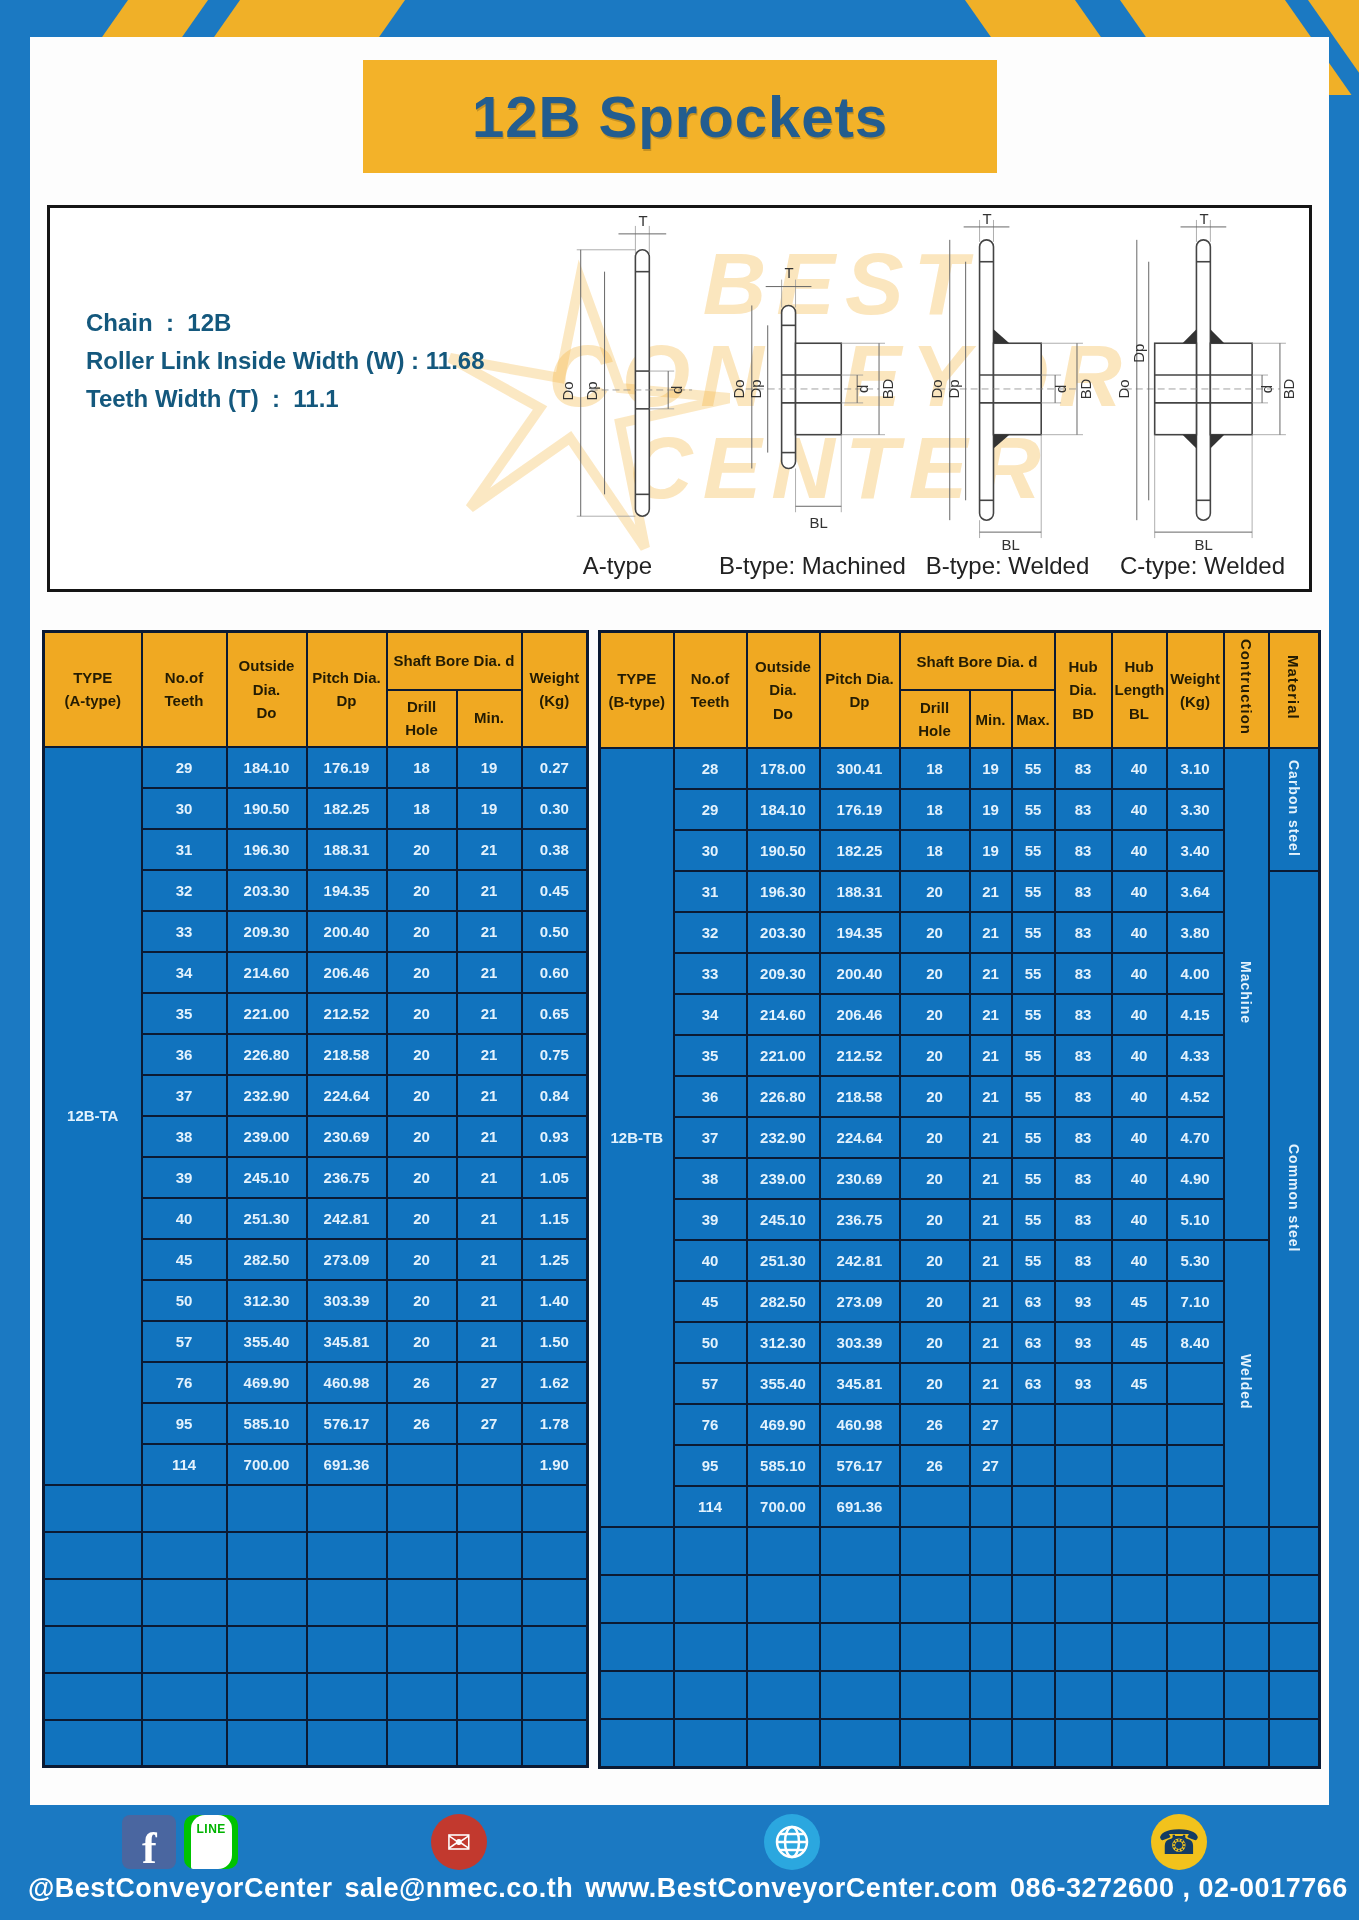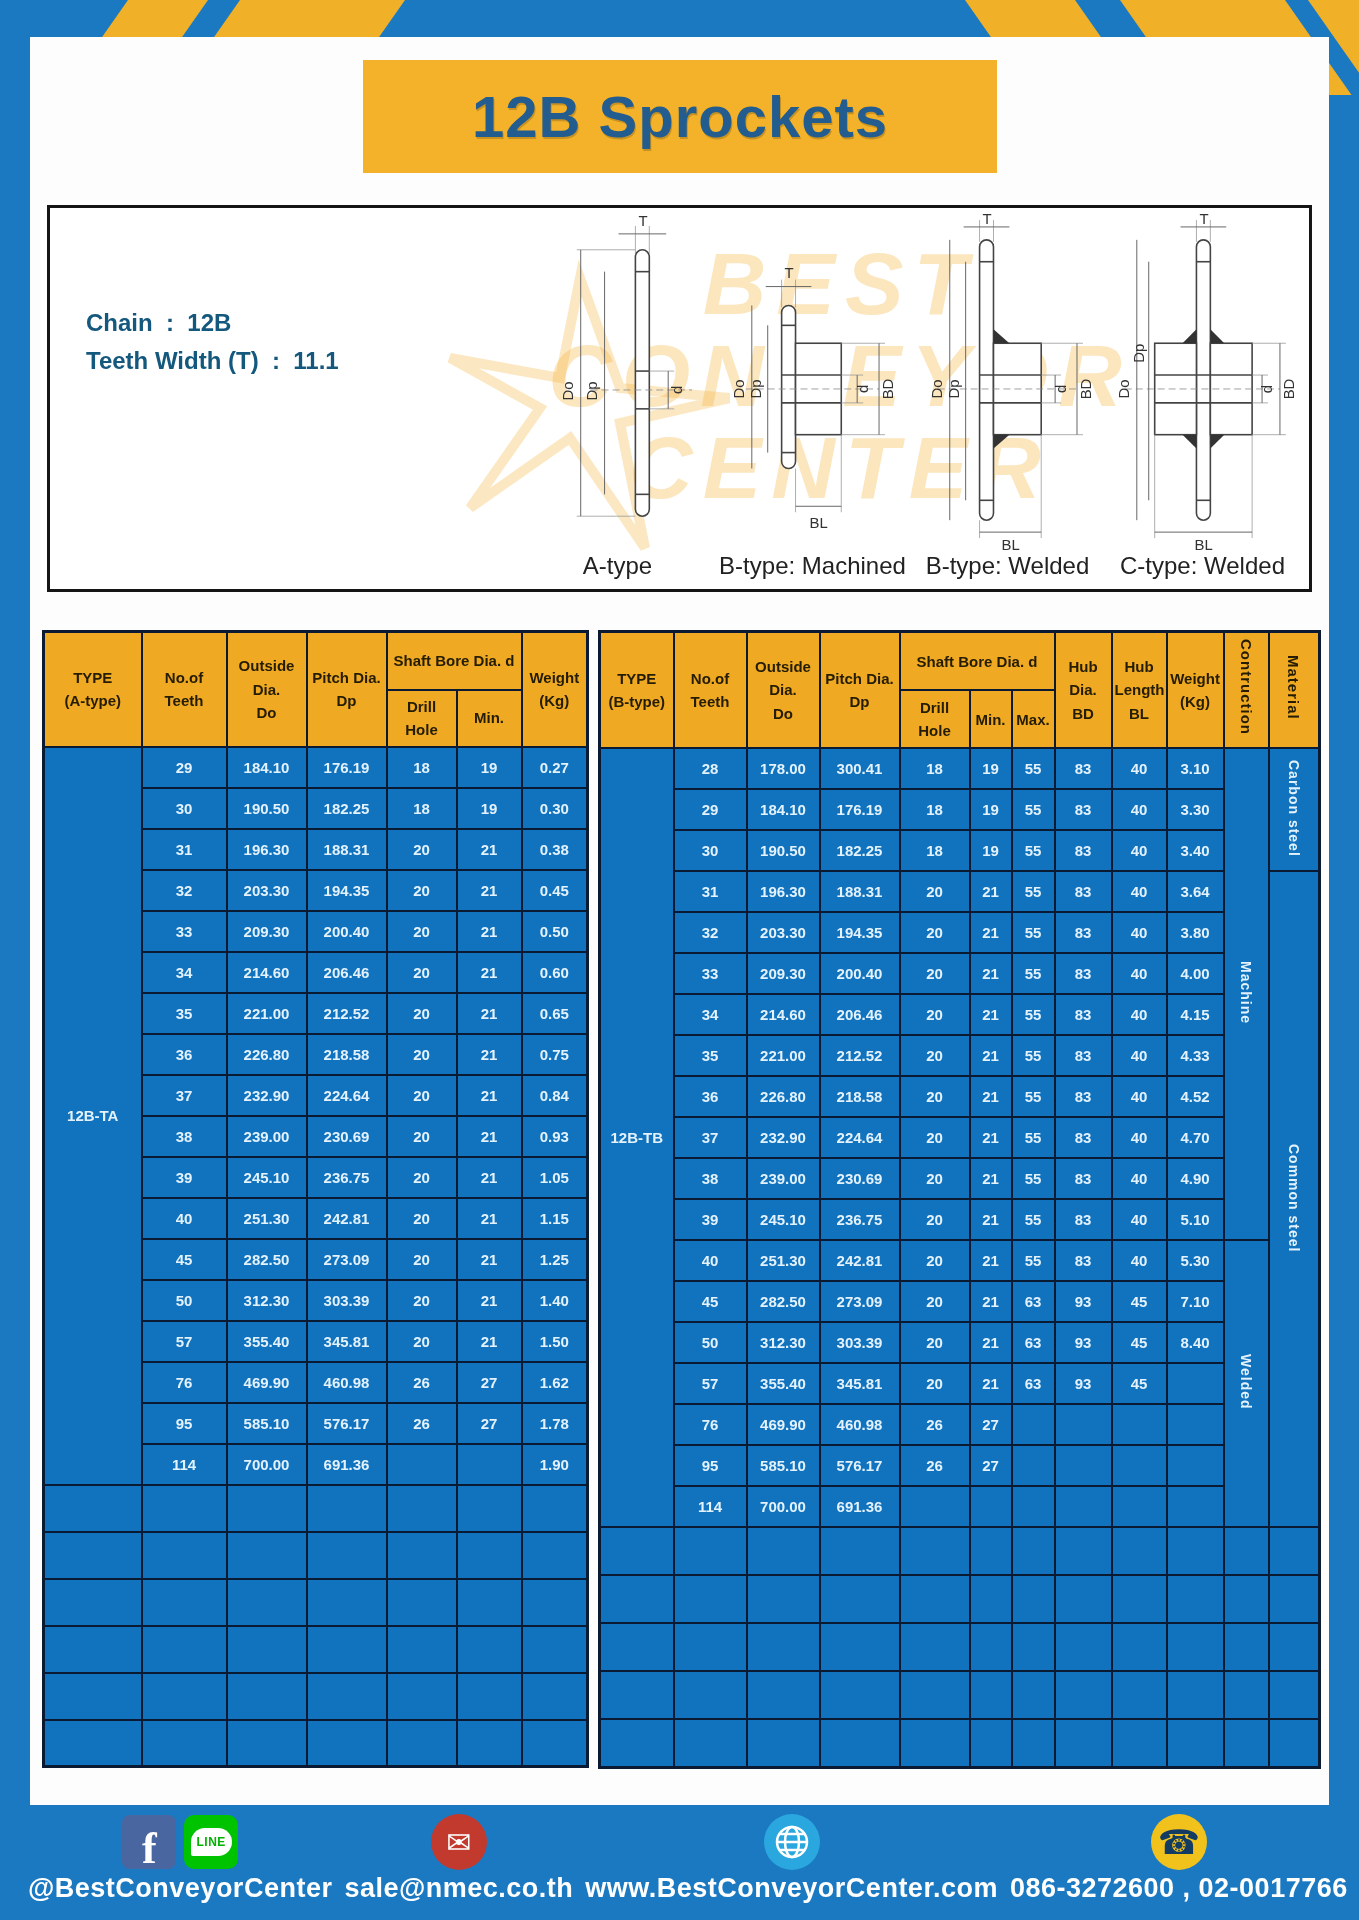--- a/index.html
+++ b/index.html
@@ -51,21 +51,21 @@
   td.vcell span{writing-mode:vertical-rl;letter-spacing:1px;display:inline-block;}
   
   .footer{position:absolute;left:0;top:1805px;width:1359px;height:115px;background:#1b79c2;
     display:flex;align-items:stretch;padding:0 28px;box-sizing:border-box;}
   .fsec{display:flex;flex-direction:column;align-items:center;justify-content:flex-start;padding-top:6px;}
   .fdiv{width:7px;background:#e8c621;margin:8px 6px 10px 6px;}
   .ficons{height:62px;display:flex;align-items:center;gap:8px;}
   .ftext{font-size:27px;font-weight:bold;color:#fff;white-space:nowrap;letter-spacing:.5px;}
   .icon-fb{width:54px;height:54px;background:#4a66a0;border-radius:8px;color:#fff;font-size:44px;
     font-weight:bold;display:flex;align-items:flex-end;justify-content:center;line-height:.9;font-family:"Liberation Serif",serif;}
-  .icon-line{width:54px;height:54px;background:#00c300;border-radius:10px;display:flex;align-items:center;justify-content:center;}
+  .icon-line{width:54px;height:54px;background:#00c300;border-radius:10px;display:flex;justify-content:center;}
   .icon-line .bub{background:#fff;border-radius:14px 14px 14px 2px;padding:7px 6px;color:#00b300;
     font-size:12px;font-weight:bold;letter-spacing:.5px;}
   .icon-round{width:56px;height:56px;border-radius:50%;display:flex;align-items:center;justify-content:center;}
   .icon-mail{background:#c2392e;color:#fff;font-size:30px;}
   .icon-phone{background:#f2c21c;color:#143c63;font-size:34px;}
 </style>
 </head>
 <body>
 
 <div class="page">
@@ -87,20 +87,21 @@
       <polygon points="150,30 190,140 300,150 190,175 215,300 140,190 40,260 110,160 20,110 130,130" fill="none" stroke="#f5b43c" stroke-width="10"></polygon>
     </svg>
     <div class="watermark">
       <div>BEST</div>
       <div>CONVEYOR</div>
       <div>CENTER</div>
     </div>
 
     <div class="spec-lines">
       <div>Chain  :  12B</div>
+      <div>Roller Link Inside Width (W) : 11.68</div>
       <div>Teeth Width (T)  :  11.1</div>
     </div>
 
     <div class="drawings">
 
       <div class="drawing-col">
         <svg viewBox="0 0 170 340">
           <line class="ext" x1="103" y1="40" x2="103" y2="12"></line>
             <line class="ext" x1="117" y1="40" x2="117" y2="12"></line>
           <line class="dim" x1="86" y1="20" x2="134" y2="20"></line>

